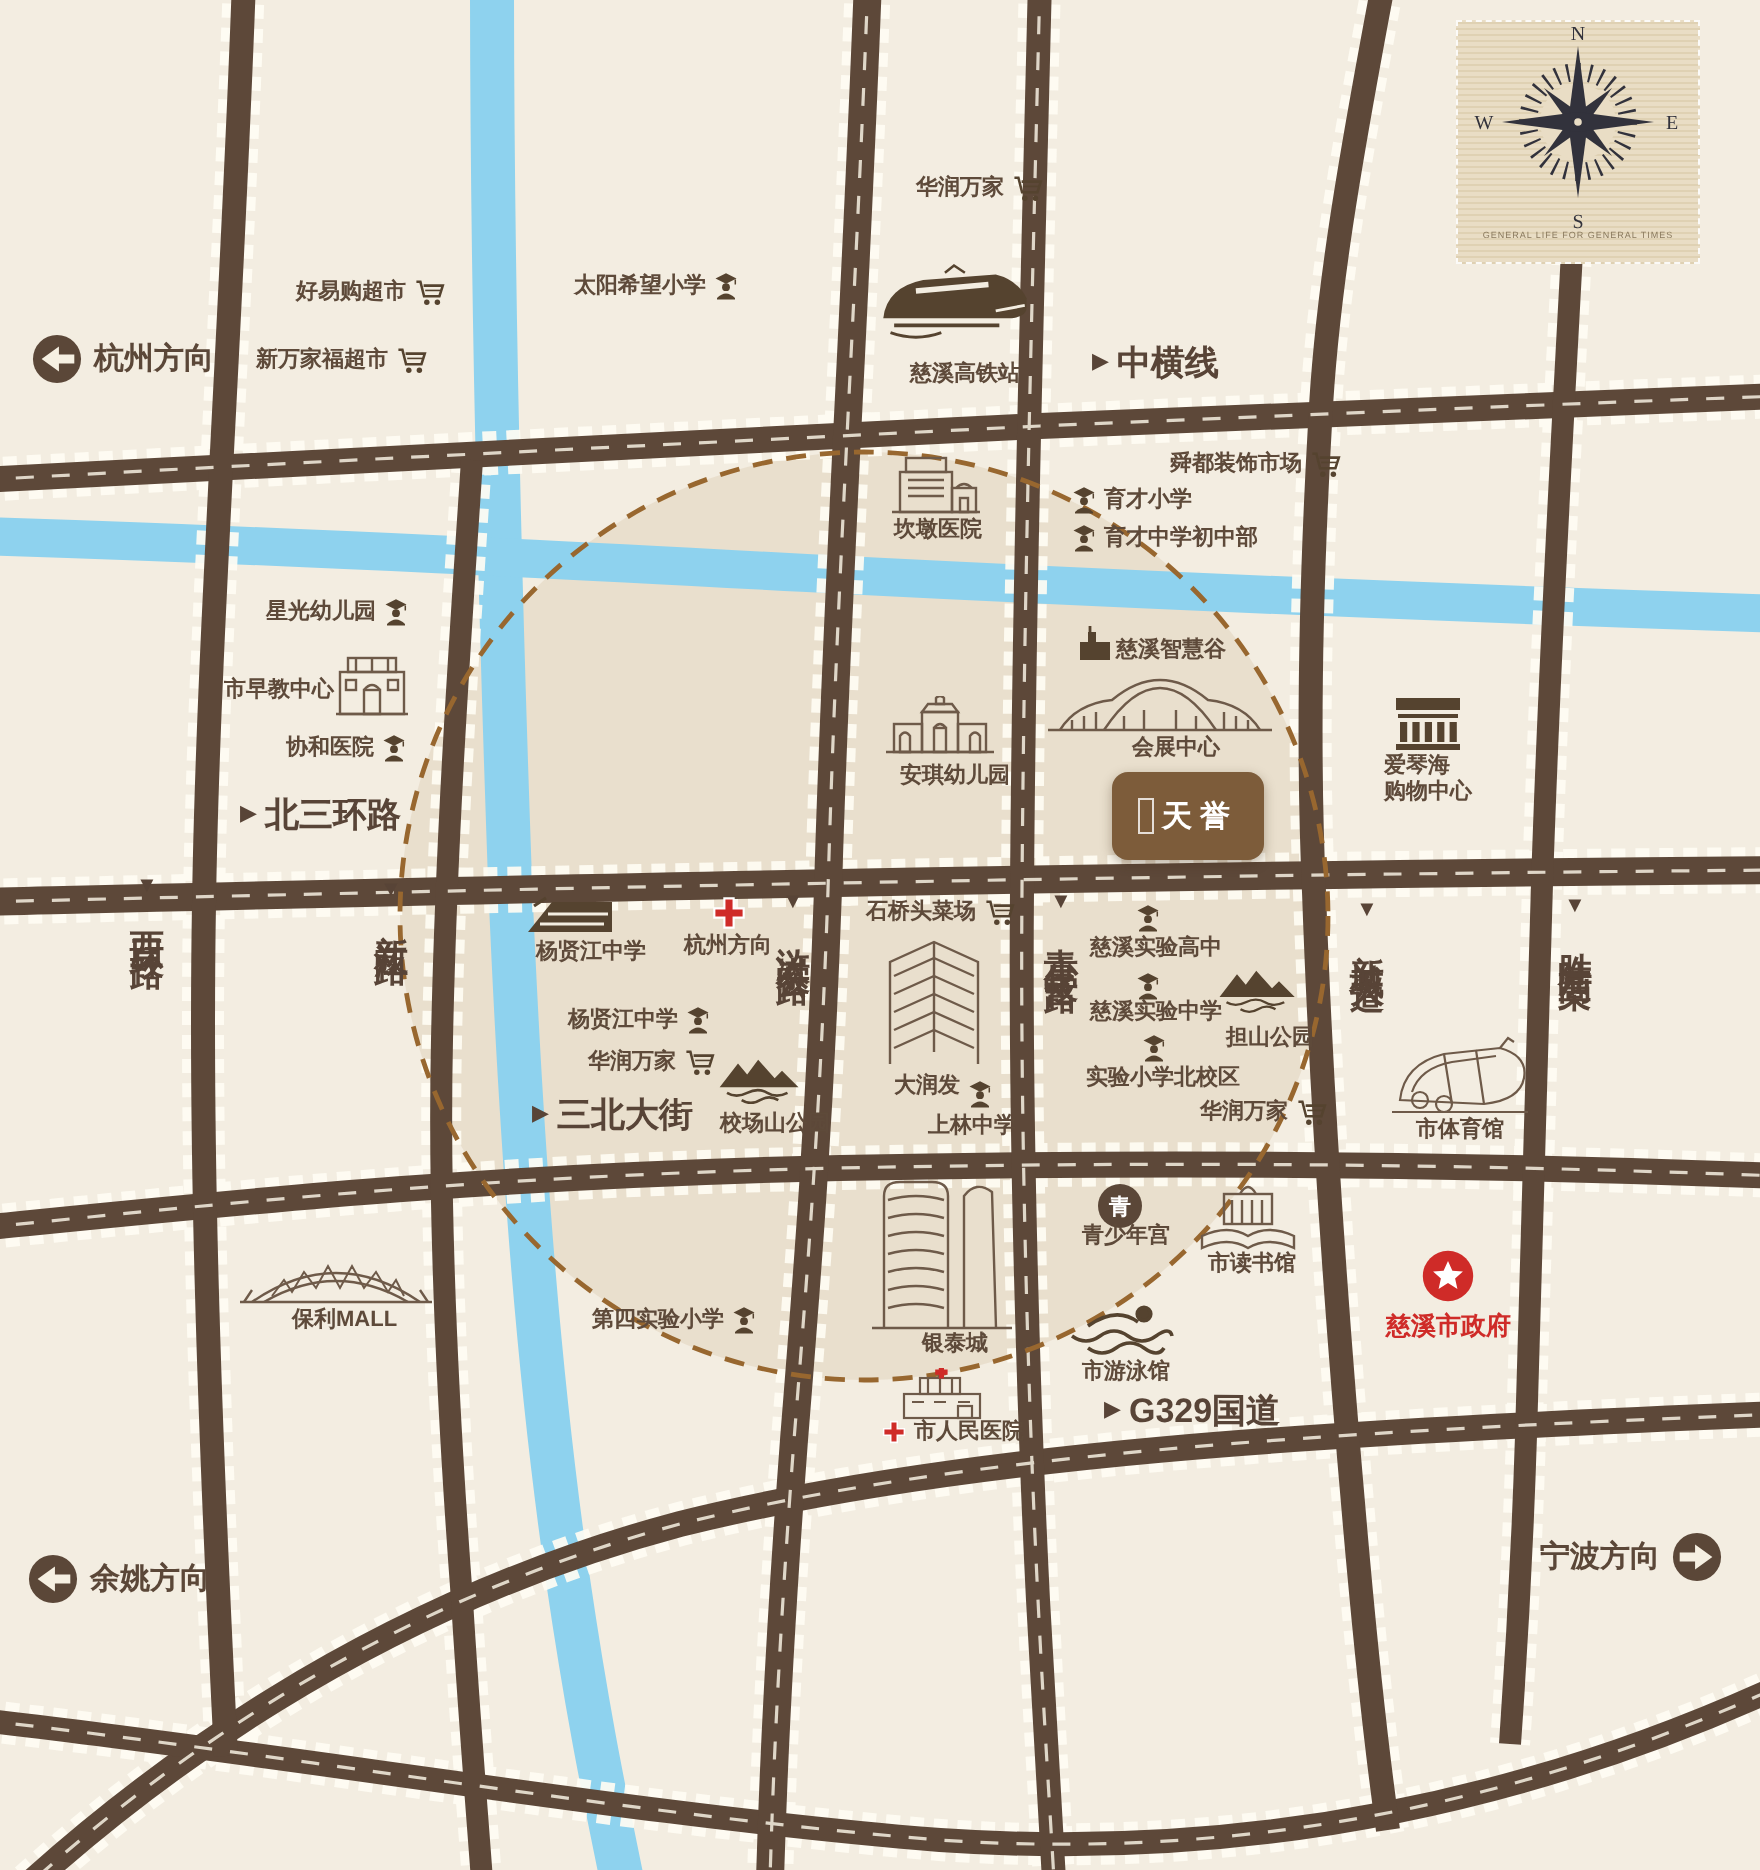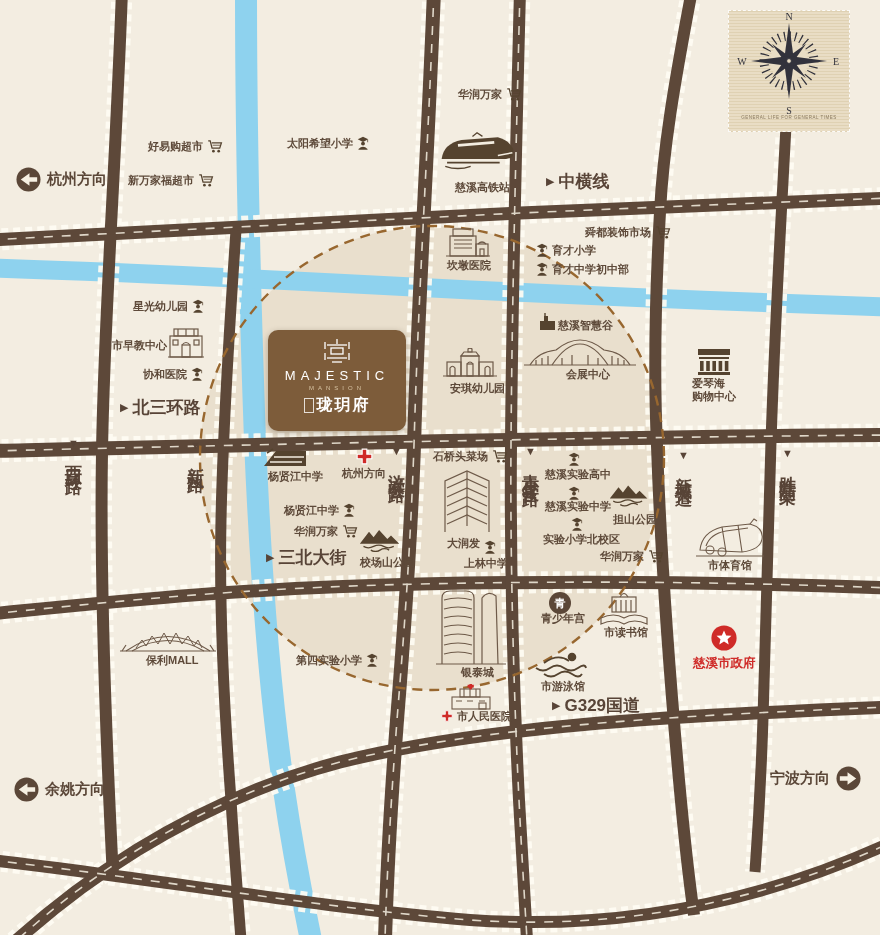--- a/index.html
+++ b/index.html
@@ -204,37 +204,23 @@
   </div>
   <div class="vroad" style="left:672px;top:450px">
     <span class="marker">▼</span>
     <span class="vtext">新城大道</span>
   </div>
   <div class="vroad" style="left:776px;top:448px">
     <span class="marker">▼</span>
     <span class="vtext">胜陆高架</span>
   </div>
 
-  <div class="card card-majestic">
-    <svg width="28" height="28" viewBox="0 0 28 28">
-      <g stroke="#fff" stroke-width="1.3" fill="none">
-        <path d="M14 2 V7"></path>
-          <path d="M4 8 H24"></path>
-        <rect x="8" y="11" width="12" height="6"></rect>
-        <path d="M4 21 H24"></path>
-          <path d="M9 25 H19"></path>
-        <path d="M2 5 V12 M26 5 V12 M2 16 V23 M26 16 V23"></path>
-      </g>
-    </svg>
-    <div class="en">MAJESTIC</div>
-    <div class="sub">MANSION</div>
-    <div class="cn">
-      <span class="seal"></span>
-      <span>珑玥府</span>
-    </div>
+  <div class="card card-tianyu">
+    <span class="seal"></span>
+    <span class="cn">天誉</span>
   </div>
 
   <div class="poi" style="left:148px;top:139px">
     <span>好易购超市</span>
     <svg class="ic" width="16" height="15">
         <use href="#cart"></use>
       </svg>
   </div>
   <div class="poi" style="left:128px;top:173px">
     <span>新万家福超市</span>

